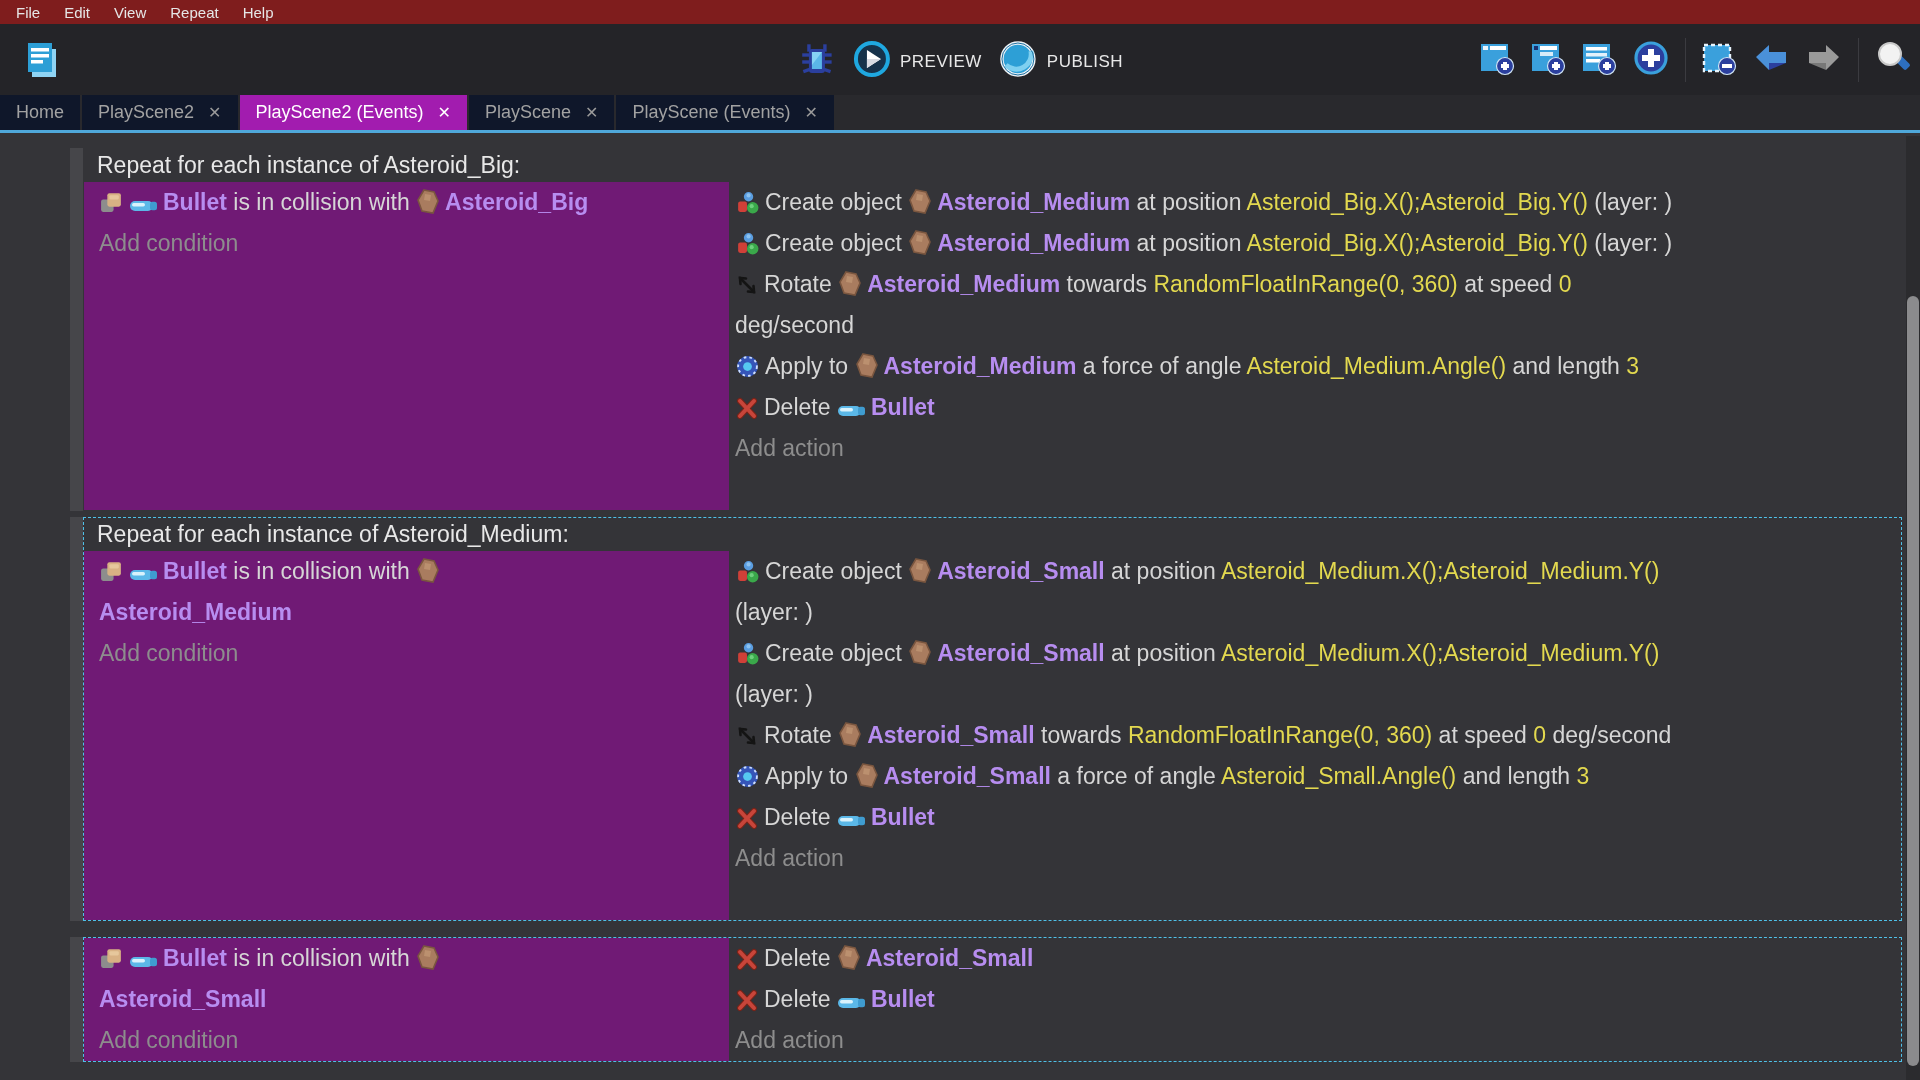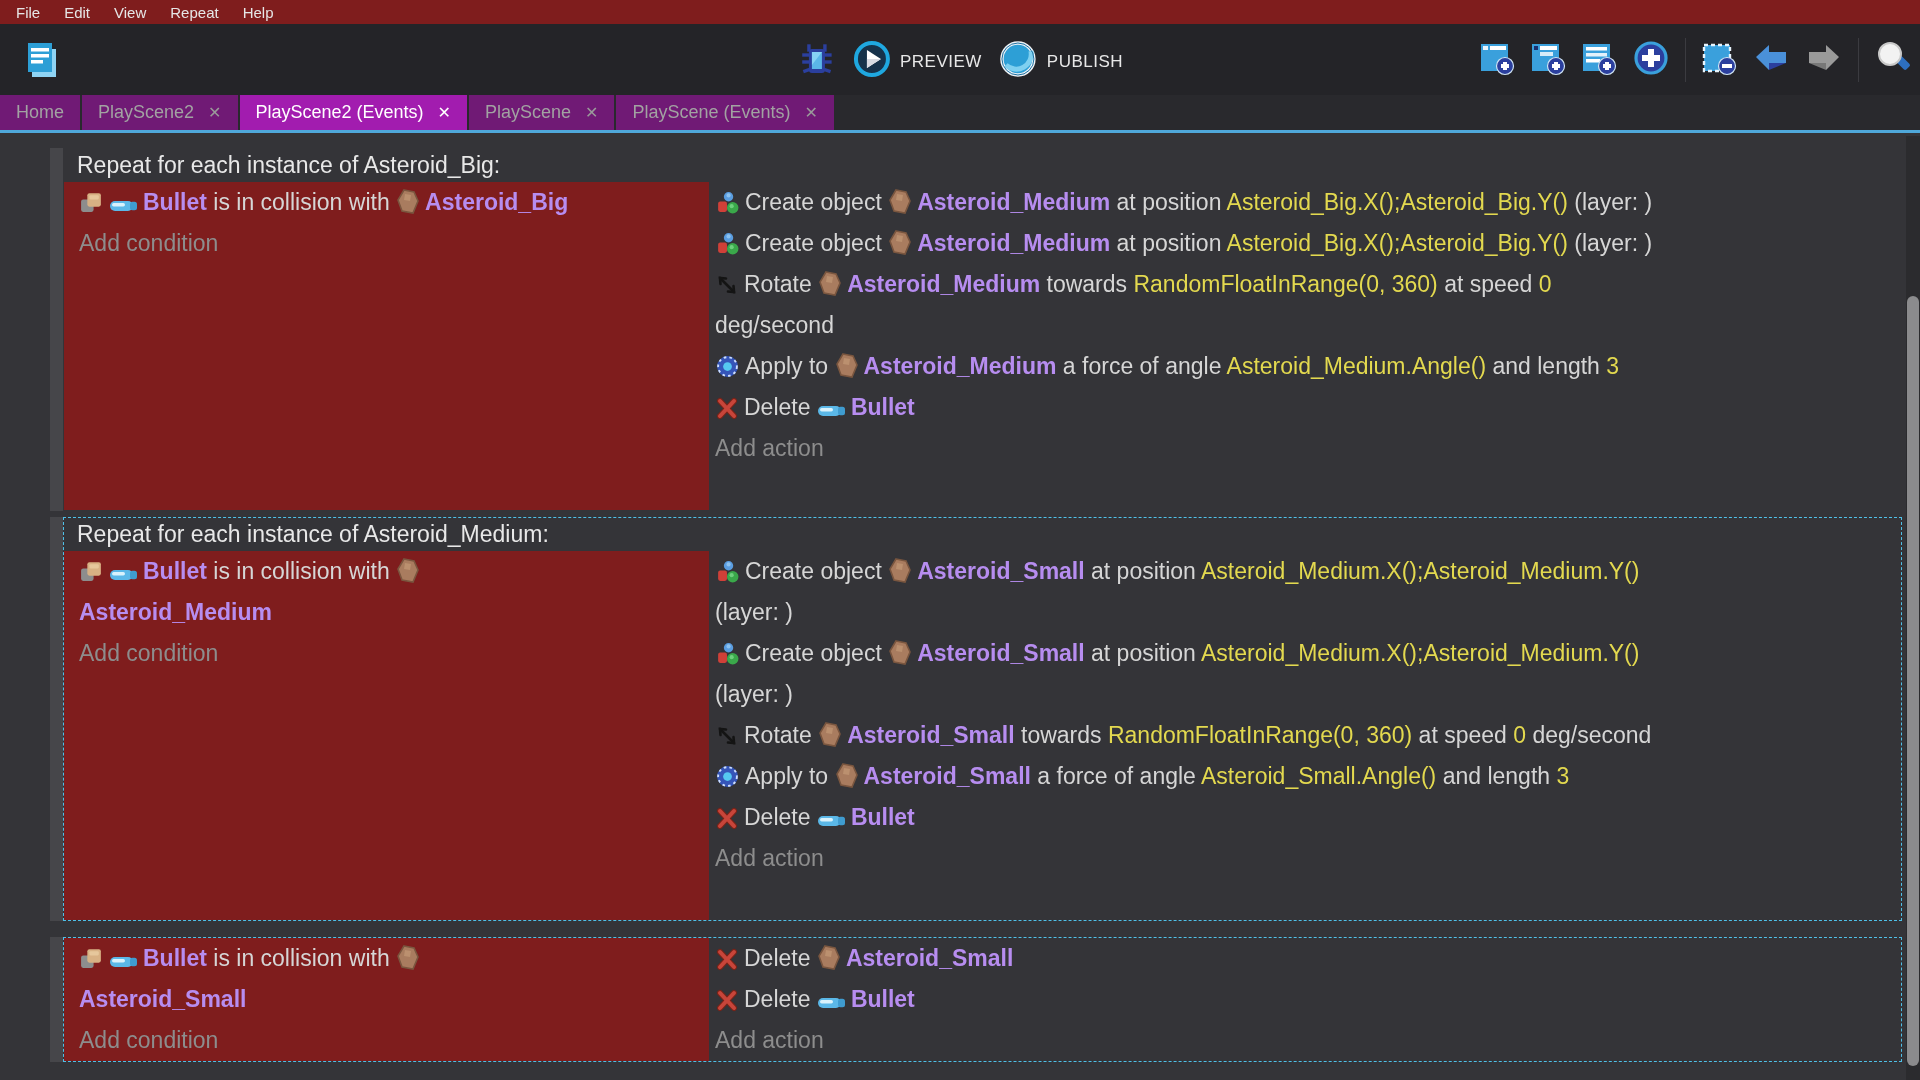--- a/index.html
+++ b/index.html
@@ -16,40 +16,40 @@
   .project-btn { position:absolute; left:22px; top:15px; width:42px; height:42px; }
   .toolbar-center { position:absolute; left:50%; transform:translateX(-50%); top:2px; height:100%;
     display:flex; align-items:center; gap:16px; }
   .tb-btn { display:flex; align-items:center; gap:9px; color:#e8e8e8; font-size:17px; letter-spacing:0.5px; }
   .toolbar-right { position:absolute; right:8px; top:0; height:100%; display:flex; align-items:center; gap:15px; }
   .tb-sep { width:1px; height:44px; background:#3b3b40; }
   
   .tabbar { height:38px; background:#29292d; display:flex; align-items:stretch;
     border-bottom:3px solid #4fa8da; }
   .tab { display:flex; align-items:center; gap:14px; padding:0 16px; margin-right:2px;
-    background:#701a75; color:#a2a2a2; font-size:18px; cursor:default; }
+    background:#0f172a; color:#a2a2a2; font-size:18px; cursor:default; }
   .tab.active { background:#a21caf; color:#ffffff; }
   .tab .tab-close { font-size:16px; color:#9a9a9a; }
   .tab.active .tab-close { color:#ffffff; }
   
   .events-viewport { position:absolute; top:136px; left:0; right:14px; bottom:0; overflow:hidden; }
   .scrollbar { position:absolute; top:136px; right:0; width:14px; bottom:0; background:#2b2b2e; }
   .scroll-thumb { position:absolute; left:1px; width:12px; top:160px; height:770px;
     background:#8b8b8d; border-radius:6px; }
-  .event-block { display:flex; margin-left:50px; margin-right:4px; }
+  .event-block { display:flex; margin-left:70px; margin-right:4px; }
   .event-block.first { margin-top:12px; }
   .event-block.gap-sm { margin-top:6px; }
   .event-block.gap-lg { margin-top:16px; }
   .event-gutter { width:13px; background:#46464a; flex:none; }
   .evt-main { flex:1; border:1px dashed transparent; }
   .event-block.selected .evt-main { border-color:#4fc0e8; }
   .event-header { height:33px; line-height:33px; padding-left:13px; color:#e8e8e8; font-size:23px;
     white-space:nowrap; }
   .event-body { display:flex; }
-  .cond-col { width:645px; flex:none; background:#7f1d1d; padding-left:15px; }
+  .cond-col { width:645px; flex:none; background:#701a75; padding-left:15px; }
   .act-col { flex:1; padding-left:6px; min-width:0; }
   .line { font-size:23px; line-height:41px; white-space:nowrap; color:#d6d6d6; }
   .seg-p { color:#d6d6d6; }
   .seg-o { color:#b78df0; font-weight:bold; }
   .seg-e { color:#e3d94f; }
   .add-link { font-size:23px; line-height:41px; color:#8d8d8d; white-space:nowrap; }
   .ticon { display:inline-block; vertical-align:-5px; margin-right:5px; }
   .ticon svg { display:block; }
 </style>
 </head>

